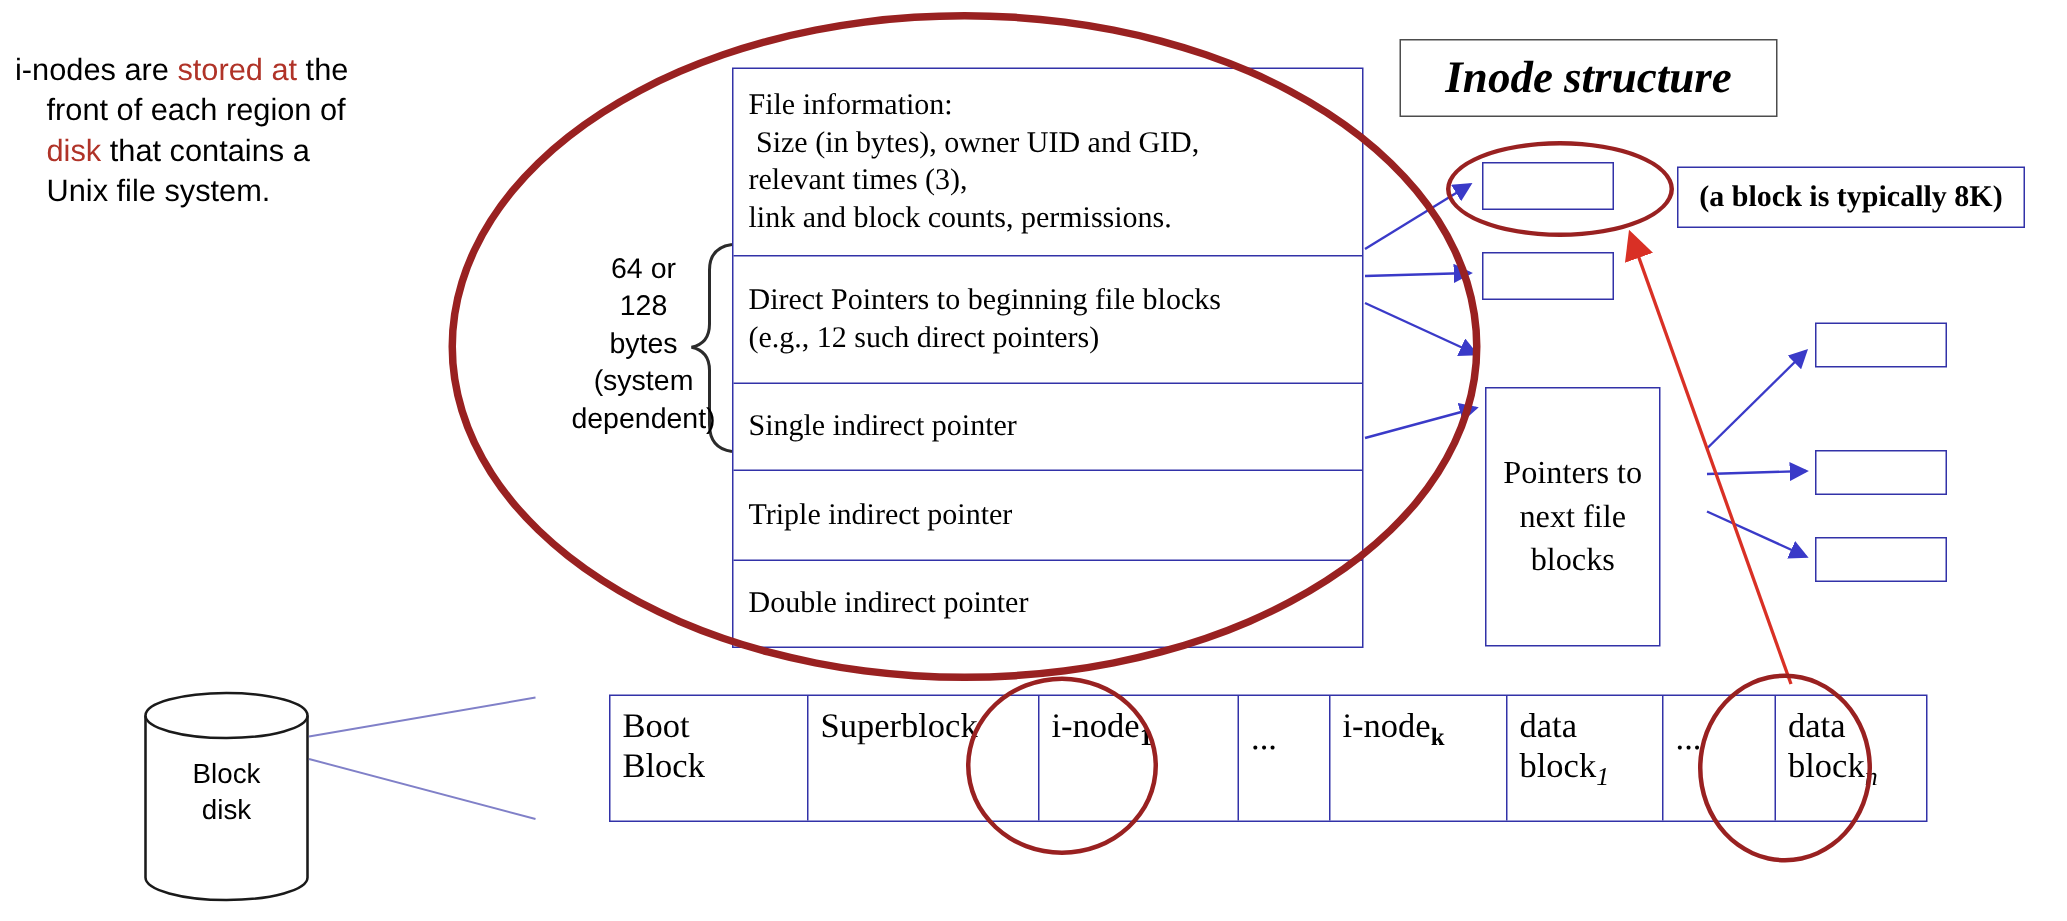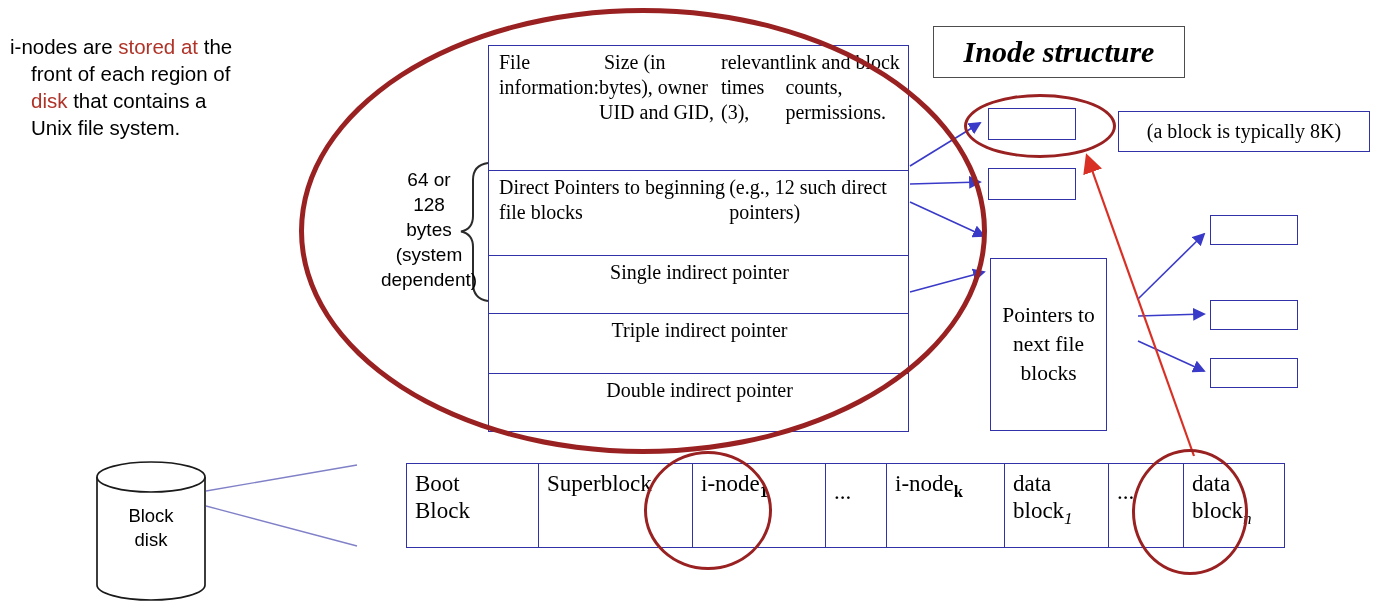--- a/index.html
+++ b/index.html
@@ -14,40 +14,40 @@
 
   
   #title-box{left:933px;top:26px;width:250px;height:50px;border:1px solid #4d4d4d;
              display:flex;align-items:center;justify-content:center;
              font-style:italic;font-size:30px;font-weight:600;background:#fff;}
 
   
   #inode-table{left:488px;top:45px;width:421px;height:387px;border:1.5px solid #3232a8;
                box-sizing:border-box;display:flex;flex-direction:column;background:#fff;}
   .irow{box-sizing:border-box;padding:4px 8px 4px 10px;font-size:20px;line-height:1.26;
-        display:flex;flex-direction:row;justify-content:center;}
+        display:flex;flex-direction:column;justify-content:center;}
   .irow + .irow{border-top:1.5px solid #3232a8;}
   .irow div{white-space:pre-wrap;}
   #row-0{height:124px;} #row-1{height:85px;} #row-2{height:58px;} #row-3{height:58px;} #row-4{height:60px;}
 
   
   #size-label{left:378px;top:167px;width:102px;text-align:center;
               font-family:"Liberation Sans",sans-serif;font-size:19px;line-height:1.32;}
 
   
   .nbox{position:absolute;border:1.5px solid #3232a8;box-sizing:border-box;}
   #block-a{left:988px;top:108px;width:88px;height:32px;}
   #block-b{left:988px;top:168px;width:88px;height:32px;}
   #file-block-1{left:1210px;top:215px;width:88px;height:30px;}
   #file-block-2{left:1210px;top:300px;width:88px;height:30px;}
   #file-block-3{left:1210px;top:358px;width:88px;height:30px;}
   #pointers-box{left:990px;top:258px;width:117px;height:173px;display:flex;flex-direction:column;
                 align-items:center;justify-content:center;font-size:21.5px;line-height:1.35;text-align:center;}
-  #block-note{left:1118px;top:111px;width:252px;height:41px;display:flex;align-items:center;
-              justify-content:center;font-size:20px;}
+  #block-note{left:1118px;top:111px;width:232px;height:41px;display:flex;align-items:center;
+              justify-content:center;font-size:20px;font-weight:bold;}
 
   
   .rell{position:absolute;border-radius:50%;}
   #big-ellipse{left:299px;top:8px;width:678px;height:436px;border:5px solid #992121;}
   #block-a-ellipse{left:964px;top:94px;width:146px;height:58px;border:3px solid #992121;}
   #inode1-circle{left:644px;top:451px;width:122px;height:113px;border:3.5px solid #992121;}
   #datablockn-circle{left:1132px;top:449px;width:110px;height:120px;border:3.5px solid #992121;}
 
   
   #disk-strip{left:358px;top:463px;height:85px;display:flex;border:1.5px solid #3232a8;

